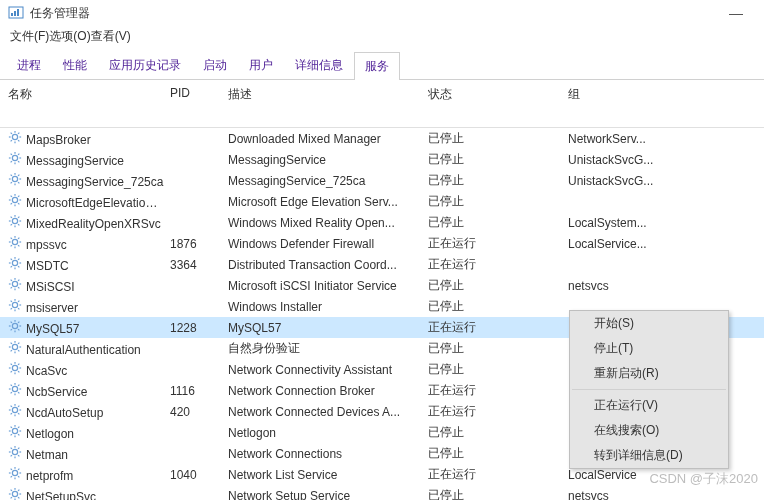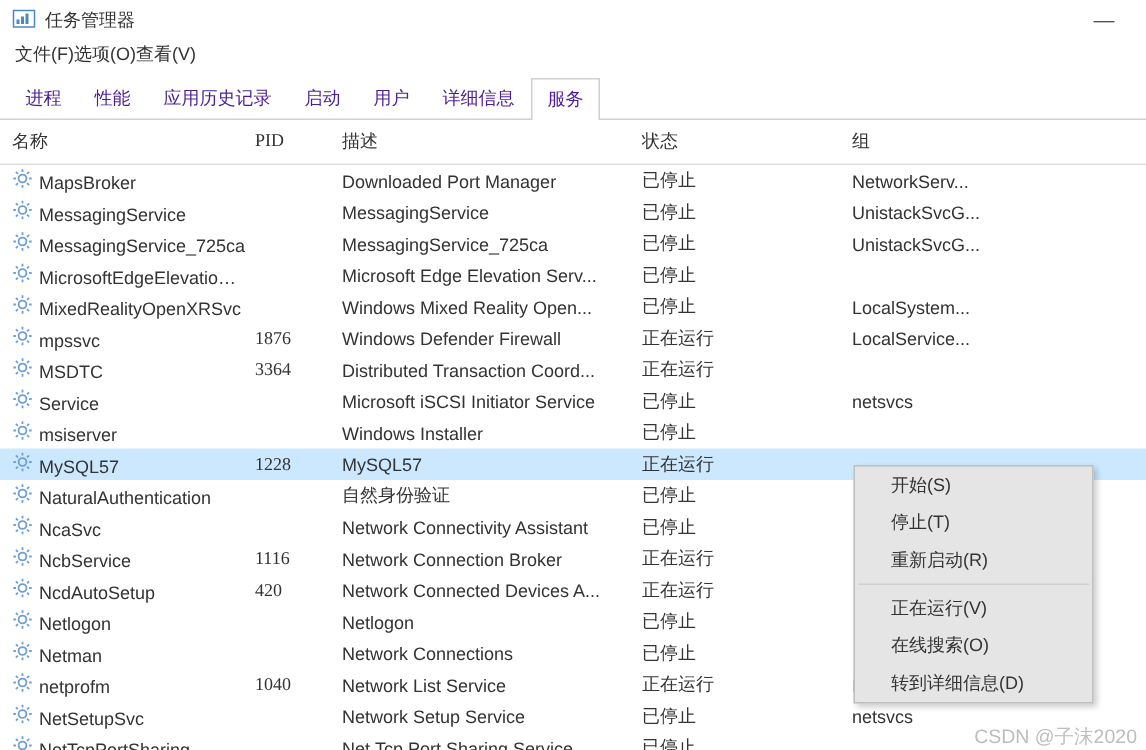--- a/index.html
+++ b/index.html
@@ -6,35 +6,35 @@
 body { background:#fff; width:764px; height:500px; overflow:hidden; position:relative; }
 .titlebar { display:flex; align-items:center; padding:4px 8px; height:26px;justify-content:center; }
 .titlebar .icon { width:16px; height:16px; margin-right:6px; }
 .titlebar .spacer { flex:1; }
 .titlebar .sysbtn { width:40px; text-align:center; font-size:14px; color:#555; }
 .menubar { display:flex; padding:2px 10px 6px; }
 .menubar span { cursor:default; }
 .tabstrip { display:flex; border-bottom:1px solid #d0d0d0; padding-left:6px; }
 .tab { padding:5px 10px; border:1px solid transparent; border-bottom:none; color:#4c1d95; }
 .tab.active { border-color:#d0d0d0; background:#fff; position:relative; top:1px; }
-.headers { display:flex; border-bottom:1px solid #e0e0e0; padding:6px 0 6px 8px; color:#444; }
+.headers { display:flex; border-bottom:1px solid #e0e0e0; padding:6px 0 24px 8px; color:#444; }
 .col-name { width:162px; }
-.col-pid  { width:58px;font-family:Liberation Serif, serif;  }
+.col-pid  { width:58px;  }
 .col-desc { width:200px; }
 .col-stat { width:140px; }
 .col-grp  { width:140px; }
 .rows { }
 .row { display:flex; align-items:center; padding:2px 0 2px 8px; height:21px; white-space:nowrap; }
 .row.selected { background:#cce8ff; }
 .svc-icon { width:14px; height:14px; margin-right:4px; display:inline-block; }
 .cell { overflow:hidden; text-overflow:ellipsis; padding-right:6px; }
 .ctxmenu { position:absolute; background:#e5e5e5; border:1px solid #bfbfbf; box-shadow:2px 2px 4px rgba(0,0,0,.2); padding:0; }
 .ctxmenu .item { padding:4px 30px 4px 24px; cursor:default; }
 .ctxmenu .sep { height:1px; background:#d0d0d0; margin:3px 2px; }
-.watermark { position:absolute; right:6px; bottom:0; color:#bdbdbd; font-size:13px; }
+.watermark { position:absolute; right:6px; bottom:12px; color:#bdbdbd; font-size:13px; }
 </style>
 </head>
 <body>
 
 <div class="titlebar">
   <span class="icon">
     <svg viewBox="0 0 16 16">
         <rect x="1" y="2" width="14" height="11" fill="none" stroke="#4a88c7"></rect>
         <rect x="3" y="8" width="2" height="3" fill="#4a88c7"></rect>
         <rect x="6" y="6" width="2" height="5" fill="#4a88c7"></rect>
@@ -79,21 +79,21 @@
               <line x1="8" y1="13" x2="8" y2="15"></line>
               <line x1="1" y1="8" x2="3" y2="8"></line>
               <line x1="13" y1="8" x2="15" y2="8"></line>
               <line x1="3" y1="3" x2="4.5" y2="4.5"></line>
               <line x1="11.5" y1="11.5" x2="13" y2="13"></line>
               <line x1="3" y1="13" x2="4.5" y2="11.5"></line>
               <line x1="11.5" y1="4.5" x2="13" y2="3"></line>
             </g>
           </svg></span><span>MapsBroker</span></div>
       <div class="cell col-pid"></div>
-      <div class="cell col-desc">Downloaded Port Manager</div>
+      <div class="cell col-desc">Downloaded Mixed Manager</div>
       <div class="cell col-stat">已停止</div>
       <div class="cell col-grp">NetworkServ...</div>
     </div>
     <div class="row">
       <div class="cell col-name"><span class="svc-icon"><svg viewBox="0 0 16 16">
             <circle cx="8" cy="8" r="3" fill="none" stroke="#6ea0d6" stroke-width="1.4"></circle>
             <g stroke="#6ea0d6" stroke-width="1.4">
               <line x1="8" y1="1" x2="8" y2="3"></line>
               <line x1="8" y1="13" x2="8" y2="15"></line>
               <line x1="1" y1="8" x2="3" y2="8"></line>
@@ -210,21 +210,21 @@
             <g stroke="#6ea0d6" stroke-width="1.4">
               <line x1="8" y1="1" x2="8" y2="3"></line>
               <line x1="8" y1="13" x2="8" y2="15"></line>
               <line x1="1" y1="8" x2="3" y2="8"></line>
               <line x1="13" y1="8" x2="15" y2="8"></line>
               <line x1="3" y1="3" x2="4.5" y2="4.5"></line>
               <line x1="11.5" y1="11.5" x2="13" y2="13"></line>
               <line x1="3" y1="13" x2="4.5" y2="11.5"></line>
               <line x1="11.5" y1="4.5" x2="13" y2="3"></line>
             </g>
-          </svg></span><span>Service</span></div>
+          </svg></span><span>MSiSCSI</span></div>
       <div class="cell col-pid"></div>
       <div class="cell col-desc">Microsoft iSCSI Initiator Service</div>
       <div class="cell col-stat">已停止</div>
       <div class="cell col-grp">netsvcs</div>
     </div>
     <div class="row">
       <div class="cell col-name"><span class="svc-icon"><svg viewBox="0 0 16 16">
             <circle cx="8" cy="8" r="3" fill="none" stroke="#6ea0d6" stroke-width="1.4"></circle>
             <g stroke="#6ea0d6" stroke-width="1.4">
               <line x1="8" y1="1" x2="8" y2="3"></line>

